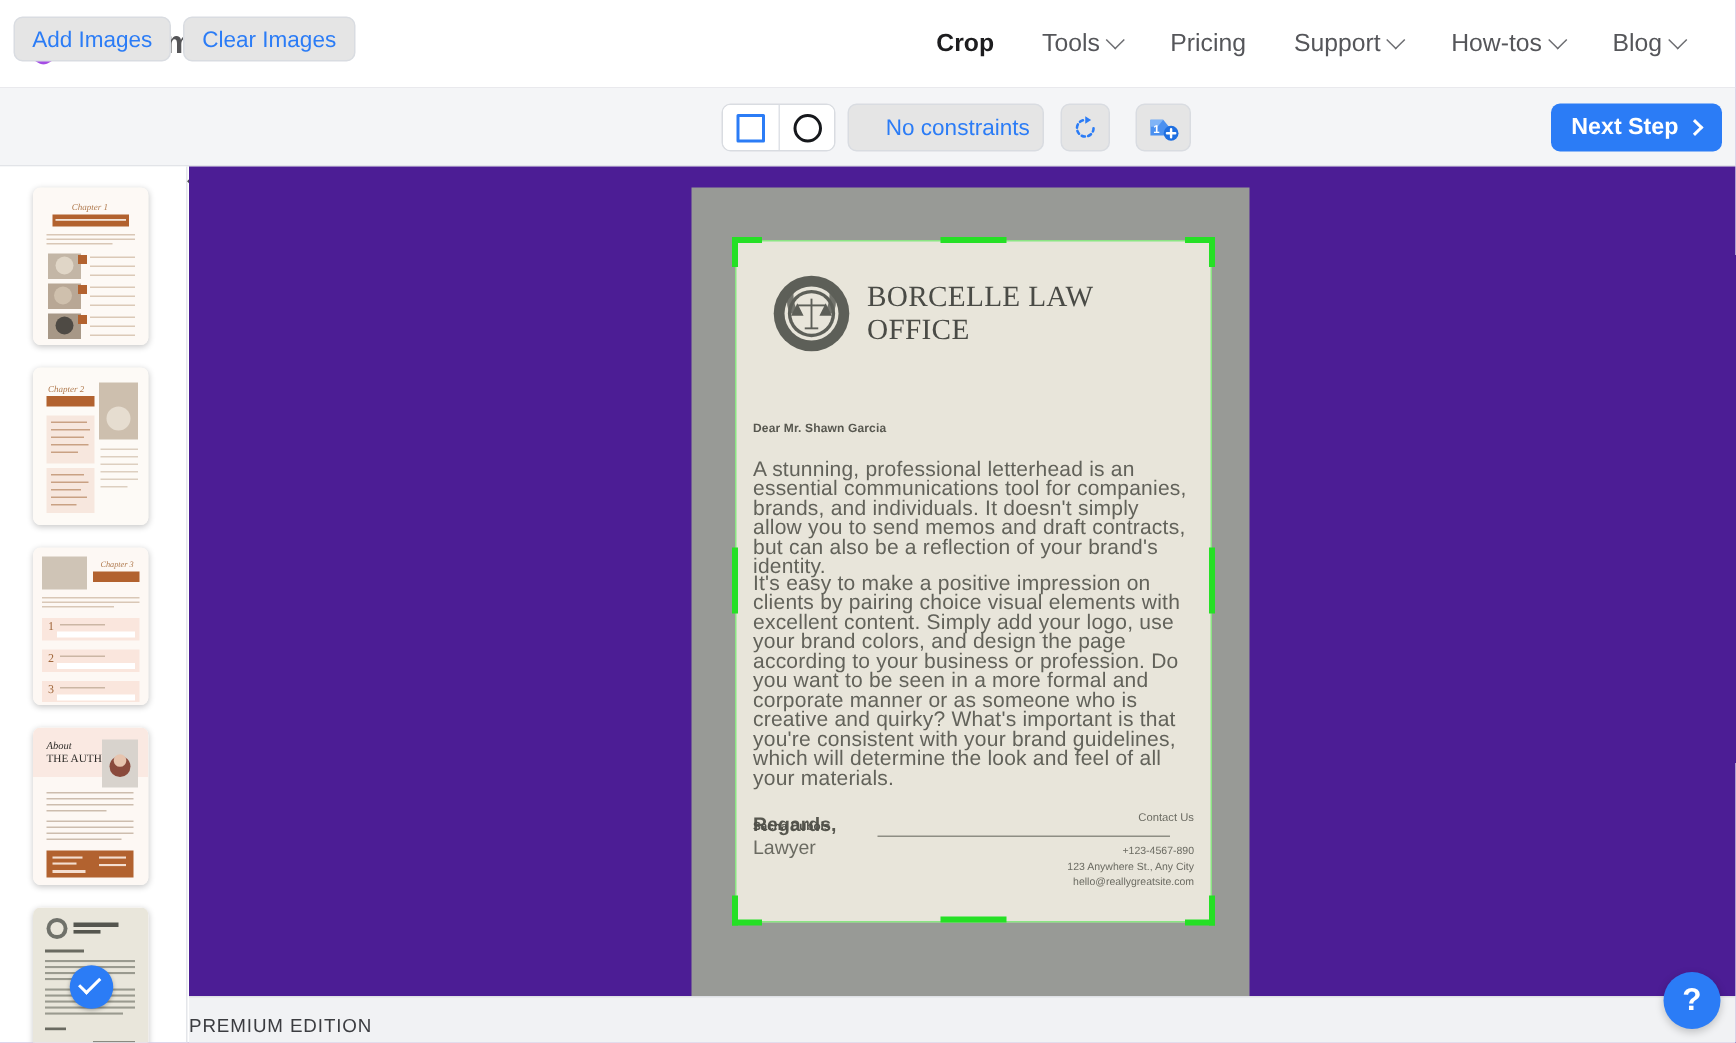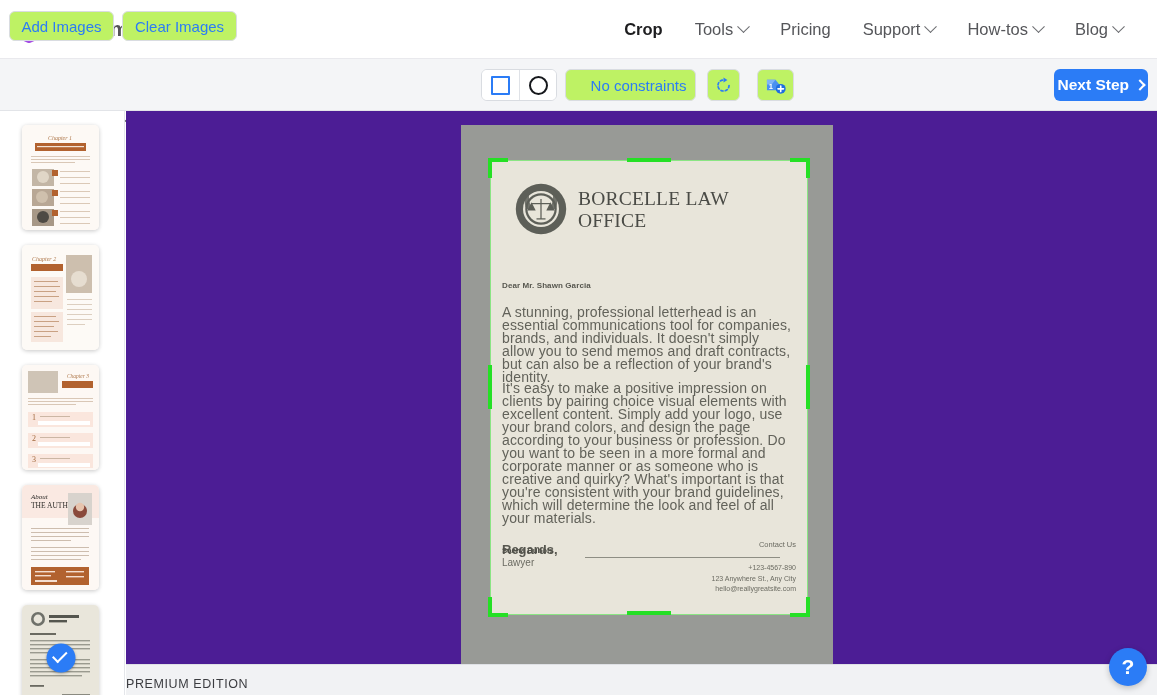--- a/index.html
+++ b/index.html
@@ -45,21 +45,21 @@
 
   
   .toolbar {
     position: absolute; top: 59px; left: 0;
     width: 1157px; height: 52px;
     background: #f4f5f7;
     border-bottom: 1px solid #e2e4e8;
   }
   .btn-outline {
     position: absolute;
-    background: #bef264;
+    background: #e5e5e5;
     border: 1px solid #d9dce1;
     border-radius: 6px;
     color: #2b7cf6;
     font-size: 15px;
     font-family: "Liberation Sans", sans-serif;
     display: flex; align-items: center; justify-content: center;
     cursor: pointer;
     height: 30px;
   }
   #add-images { left: 9px; top: 11px; width: 105px; }
@@ -85,21 +85,21 @@
   }
   #rotate-btn {
     left: 707px; top: 69px; width: 33px; height: 32px;
   }
   #applyall-btn {
     left: 757px; top: 69px; width: 37px; height: 32px;
   }
 
   #next-step {
     position: absolute; right: 9px; top: 69px;
-    height: 32px; padding: 0 4px;
+    height: 32px; padding: 0 14px;
     background: #2b7cf6; color: #ffffff;
     border: none; border-radius: 6px;
     font-size: 15.5px; font-weight: bold;
     font-family: "Liberation Sans", sans-serif;
     display: flex; align-items: center; gap: 7px;
     cursor: pointer;
   }
   .chev-right {
     width: 8px; height: 8px;
     border-right: 2px solid #fff; border-top: 2px solid #fff;
@@ -197,21 +197,21 @@
   .lh-regards {
     position: absolute; left: 12px; top: 358px;
     font-size: 13px; font-weight: bold; color: #57574f; margin-top: 24px;
   }
   .lh-signer {
     position: absolute; left: 12px; top: 386px;
     font-size: 7.8px; font-weight: bold; color: #4f4f48;
   }
   .lh-role {
     position: absolute; left: 12px; top: 397px;
-    font-size: 10px; color: #6b6b62;
+    font-size: 13px; color: #6b6b62;
   }
   .lh-contact-title {
     position: absolute; right: 12px; top: 380px;
     font-size: 7.5px; color: #6b6b62;
   }
   .lh-rule {
     position: absolute; left: 95px; top: 397px;
     width: 195px; height: 1px; background: #8e8e84;
   }
   .lh-contact-lines {

